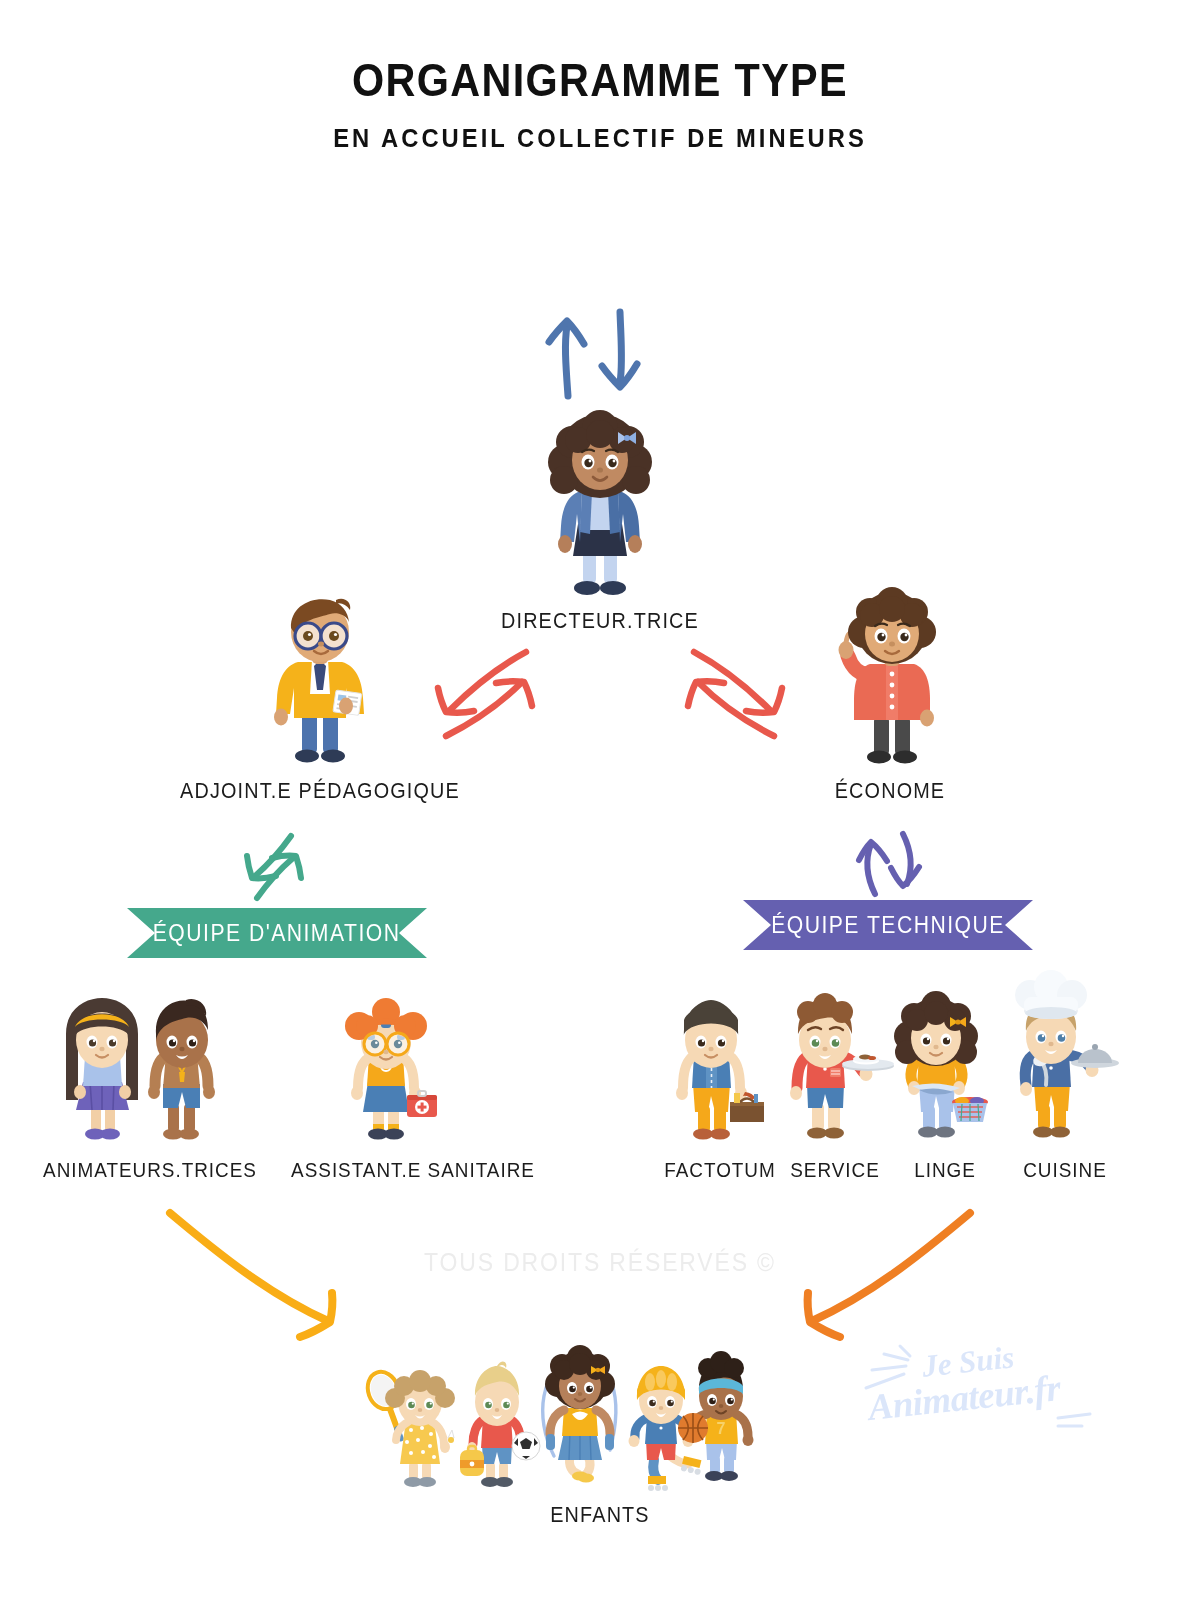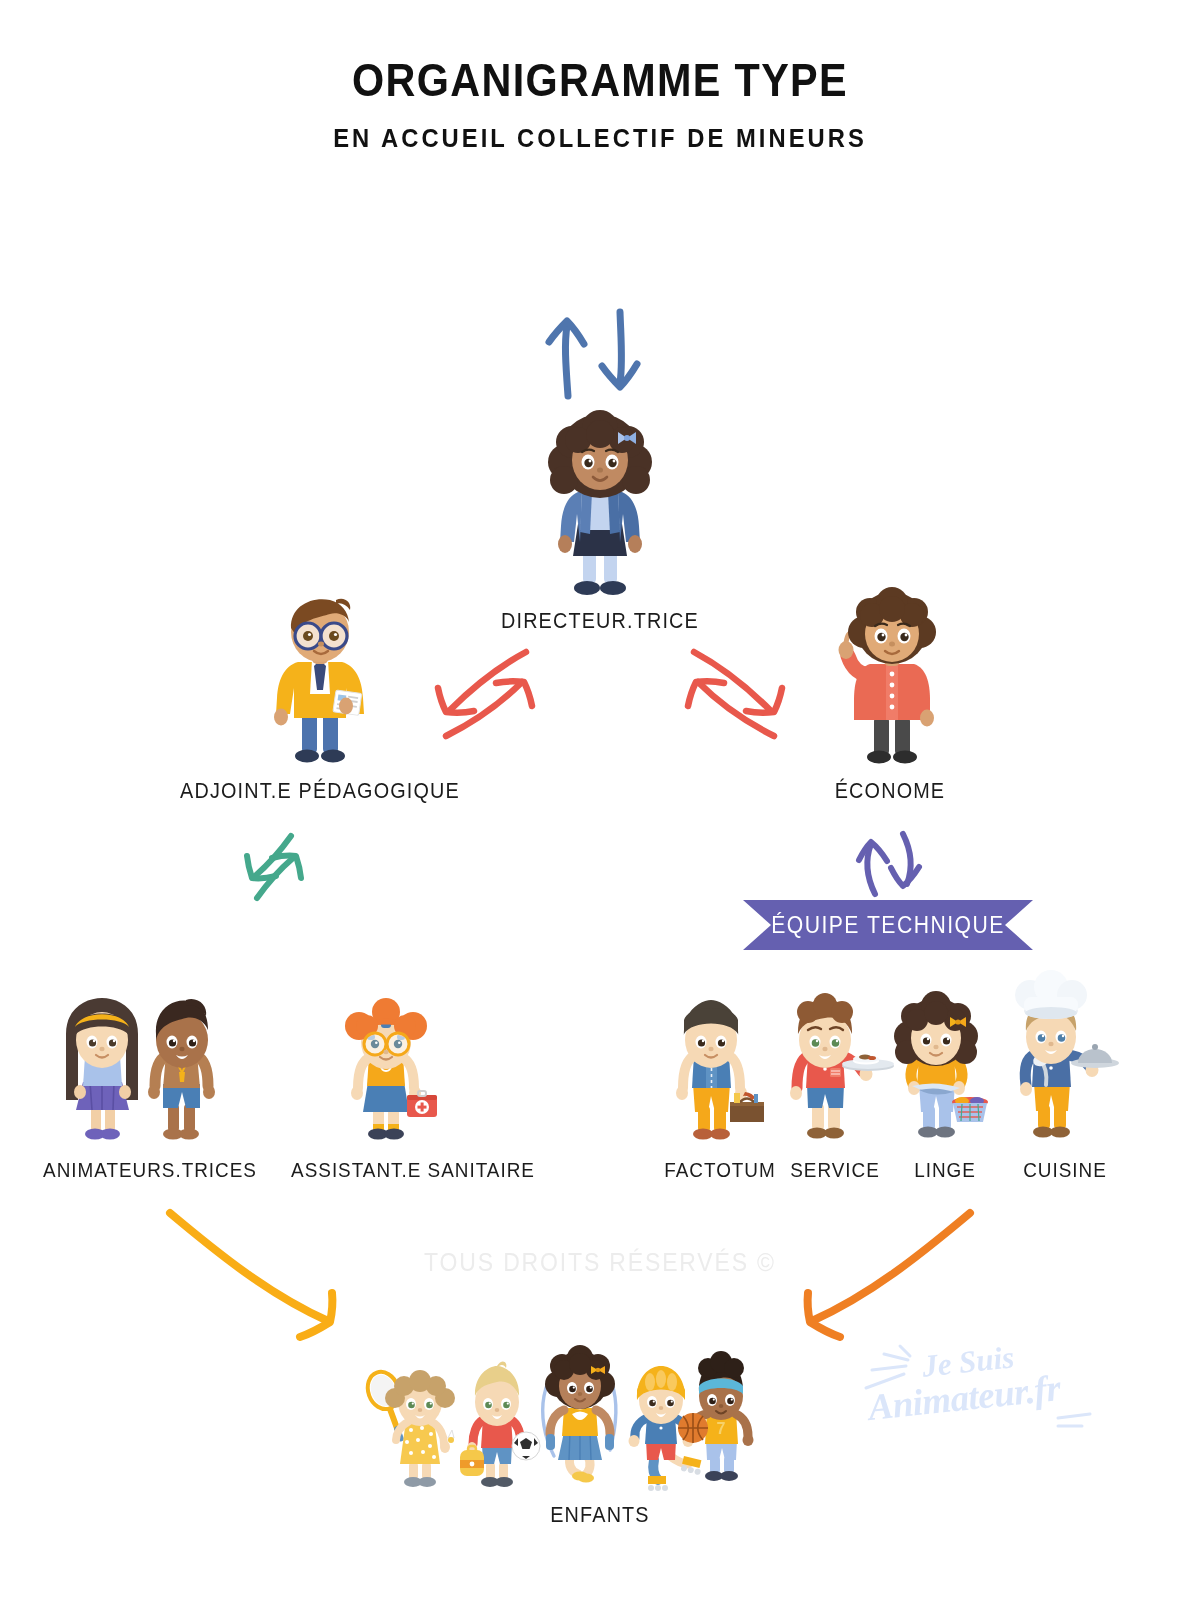--- a/index.html
+++ b/index.html
@@ -273,20 +273,26 @@
 
   <svg class="abs" style="left:855px;top:828px;" width="90" height="70">
     <g fill="none" stroke="#6560b0" stroke-width="6" stroke-linecap="round" stroke-linejoin="round">
       <path d="M20,66 C12,50 10,32 16,16"></path>
       <path d="M4,32 C8,24 12,18 16,14 C21,18 27,25 32,33"></path>
       <path d="M48,6 C56,22 58,40 52,56"></path>
       <path d="M36,40 C40,48 44,54 48,58 C53,54 59,47 64,39"></path>
     </g>
   </svg>
 
+  <div class="ribbon" id="rib-animation" style="left:127px;top:908px;width:300px;height:50px;">
+    <svg viewBox="0 0 300 50" width="300" height="50">
+      <path d="M0,0 L300,0 L272,25 L300,50 L0,50 L28,25 Z" fill="#45a88c"></path>
+    </svg>
+    <span class="rib-label" style="font-size:23px;letter-spacing:1.6px;">ÉQUIPE D'ANIMATION</span>
+  </div>
 
   <div class="ribbon" id="rib-technique" style="left:743px;top:900px;width:290px;height:50px;justify-content:center;">
     <svg viewBox="0 0 290 50" width="290" height="50">
       <path d="M0,0 L290,0 L262,25 L290,50 L0,50 L28,25 Z" fill="#6560b0"></path>
     </svg>
     <span class="rib-label" style="font-size:23px;letter-spacing:1.6px;">ÉQUIPE TECHNIQUE</span>
   </div>
 
   <svg class="abs" style="left:58px;top:1000px;" width="180" height="150">
 

